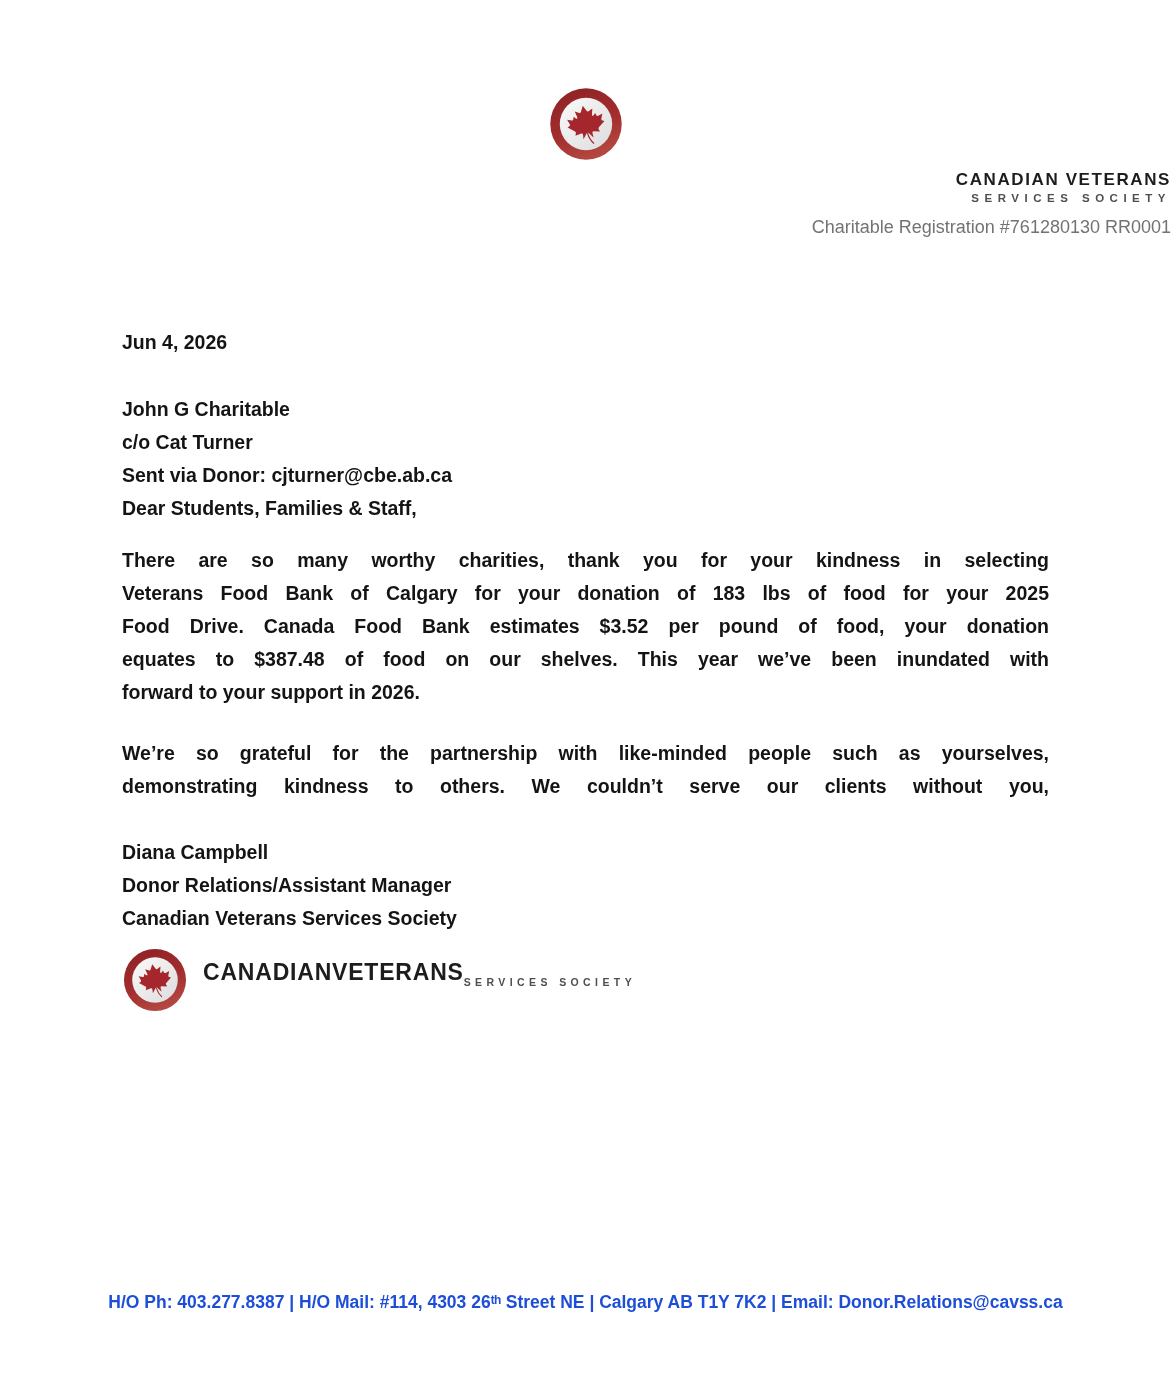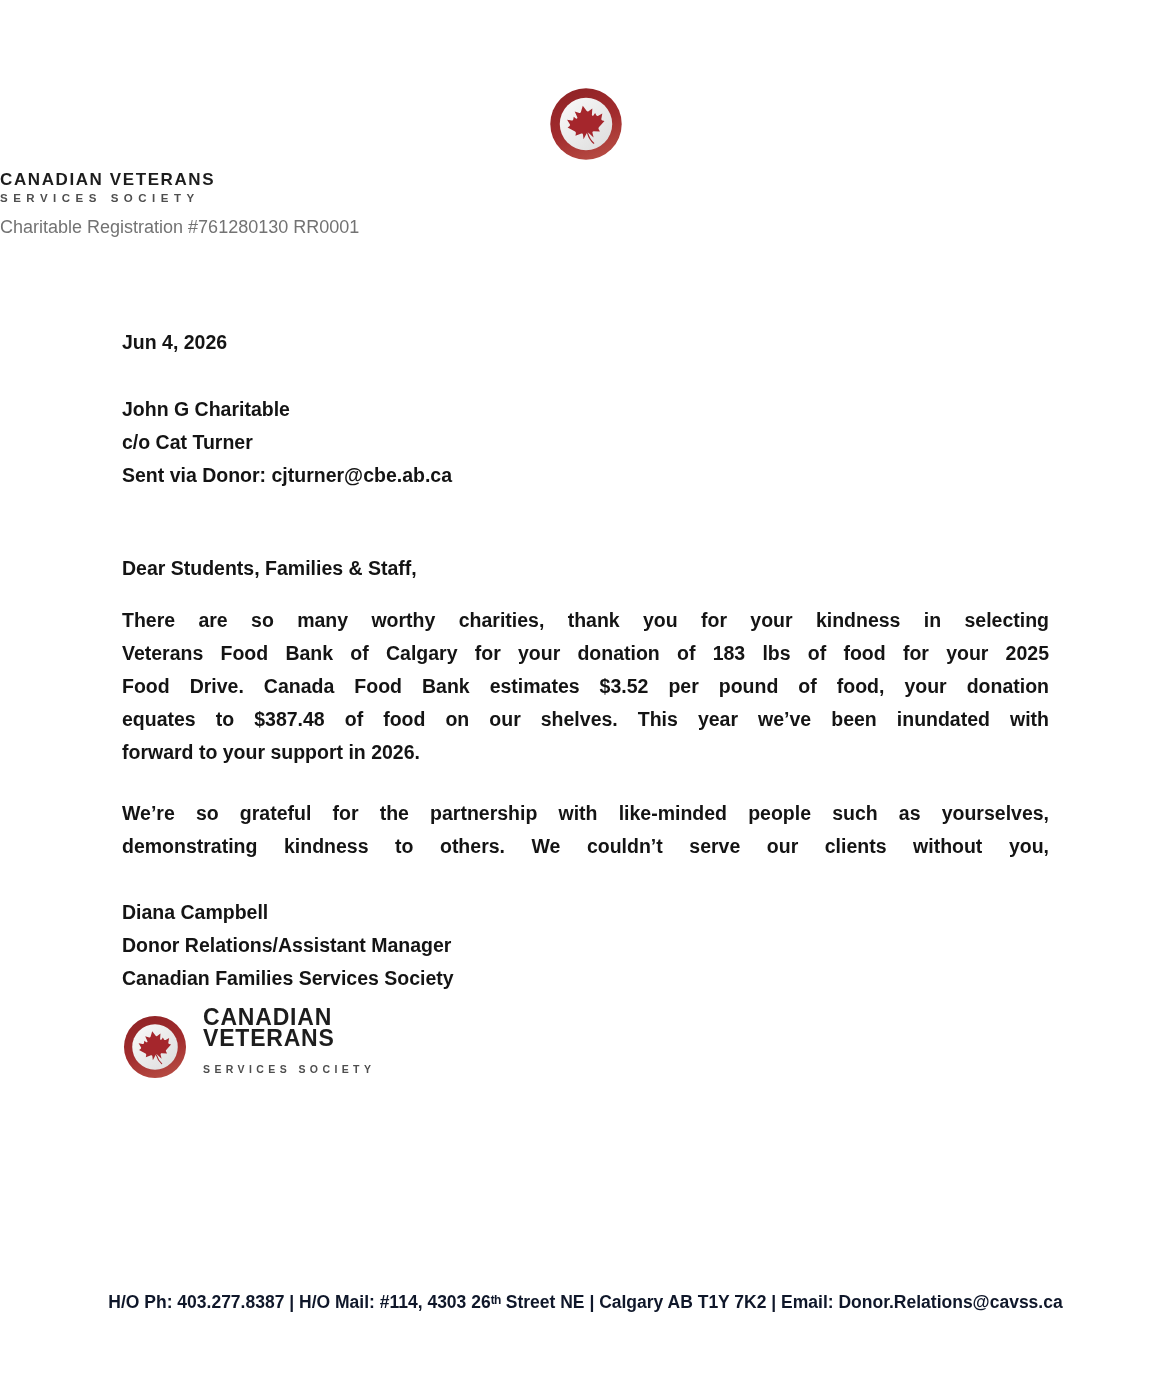--- a/index.html
+++ b/index.html
@@ -4,21 +4,21 @@
 <style>
   html, body { margin: 0; padding: 0; }
   body {
     width: 1171px; height: 1382px;
     background: #ffffff;
     color: #161616;
     font-family: "Liberation Sans", "DejaVu Sans", sans-serif;
     position: relative;
     overflow: hidden;
   }
-  .letterhead { text-align: left; padding-top: 86px; }
+  .letterhead { text-align: right; padding-top: 86px; }
   .logo-top svg { width: 76px; height: 76px; display: block; margin: 0 auto; }
   .org-name {
     margin-top: 8px;
     font-size: 17px; font-weight: 800; letter-spacing: 1.6px;
     color: #1d1d1d;
   }
   .org-tagline {
     margin-top: 2px;
     font-size: 11.5px; font-weight: 600; letter-spacing: 5.5px;
     color: #4e4e4e;
@@ -28,47 +28,47 @@
     font-size: 18px; font-weight: 400; color: #737373;
   }
 
   .letter-body {
     margin: 0 122px;
     font-size: 19.5px; font-weight: 700; line-height: 33px;
     color: #141414;
   }
   .date { margin-top: 88px; }
   .recipient { margin-top: 34px; }
-  .salutation { margin-top: 60px; }
+  .salutation { }
   .paragraph { margin-top: 19px; }
   .paragraph.p2 { margin-top: 28px; }
   .jline { text-align: justify; text-align-last: justify; }
   .jline.end { text-align-last: left; }
   .signature { margin-top: 33px; }
 
   .logo-bottom {
     margin-top: 12px;
     display: flex; align-items: center; gap: 15px;
   }
   .logo-bottom svg { width: 66px; height: 66px; display: block; }
-  .stack-text { display: flex; flex-direction: column; }
+  .stack-text { display: flex; flex-direction: row; }
   .stack-name {
     font-size: 23px; font-weight: 800; line-height: 21px;
     letter-spacing: 0.8px; color: #1d1d1d;
   }
   .stack-tagline {
     margin-top: 4px;
     font-size: 10.5px; font-weight: 600; letter-spacing: 4.4px;
     color: #4e4e4e;
   }
 
   .footer {
     position: absolute; left: 0; right: 0; top: 1292px;
     text-align: center;
-    font-size: 17.5px; font-weight: 700; color: #0f172a;
+    font-size: 17.5px; font-weight: 700; color: #1d4ed8;
     white-space: nowrap;
   }
 </style>
 </head>
 <body>
 
 <div class="page">
 
   <header class="letterhead">
     <div class="logo-top">
@@ -120,21 +120,21 @@
     </div>
 
     <div class="paragraph p2">
       <div class="jline">We’re so grateful for the partnership with like-minded people such as yourselves,</div>
       <div class="jline">demonstrating kindness to others. We couldn’t serve our clients without you,</div>
     </div>
 
     <div class="signature">
       <div>Diana Campbell</div>
       <div>Donor Relations/Assistant Manager</div>
-      <div>Canadian Families Services Society</div>
+      <div>Canadian Veterans Services Society</div>
     </div>
 
     <div class="logo-bottom">
       <svg viewBox="0 0 100 100" aria-hidden="true">
         <defs>
           <linearGradient id="ring2" x1="0.2" y1="0" x2="0.6" y2="1">
             <stop offset="0" stop-color="#8f2325"></stop>
             <stop offset="0.55" stop-color="#a22c2e"></stop>
             <stop offset="1" stop-color="#b54a42"></stop>
           </linearGradient>

